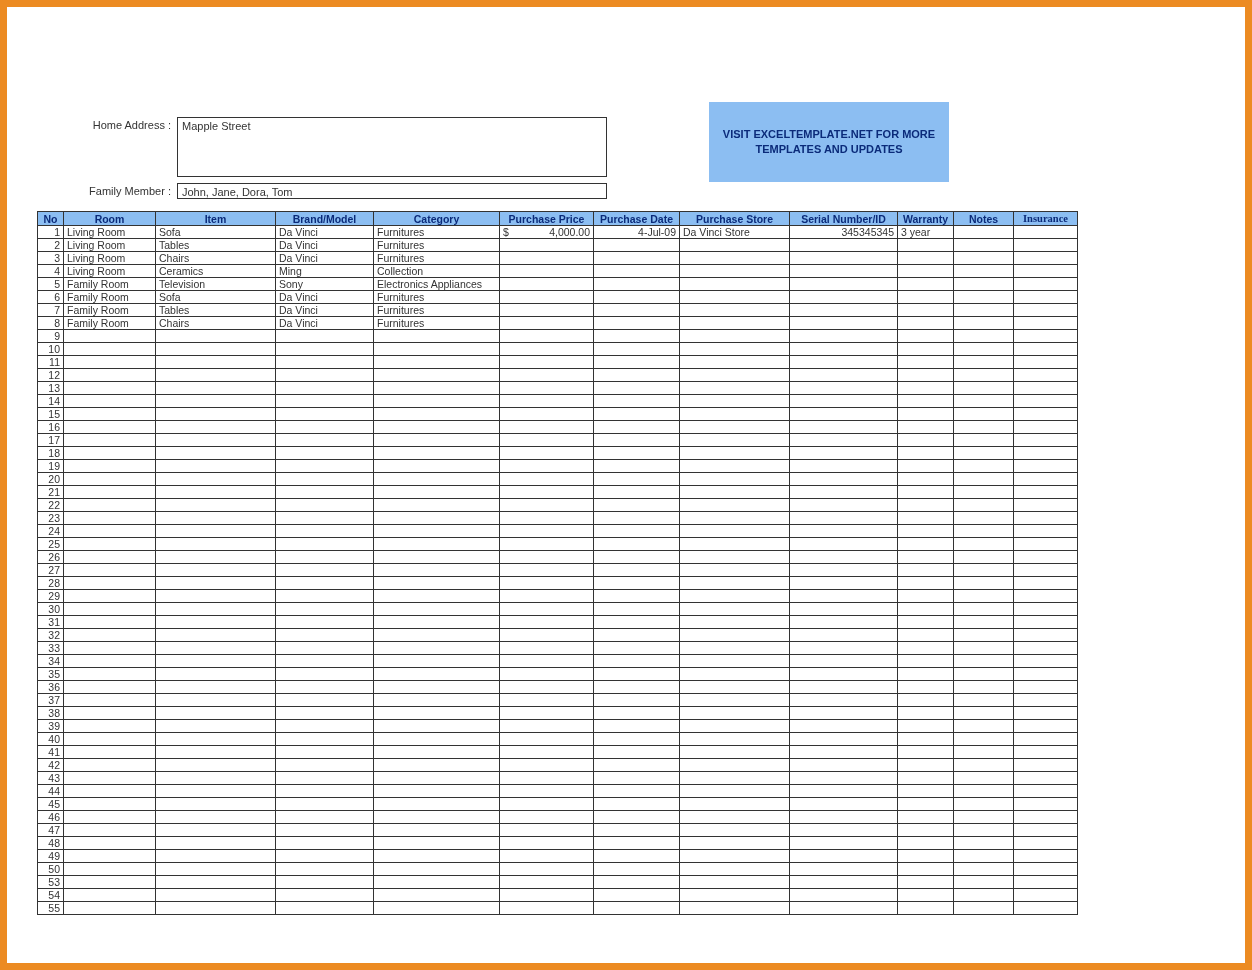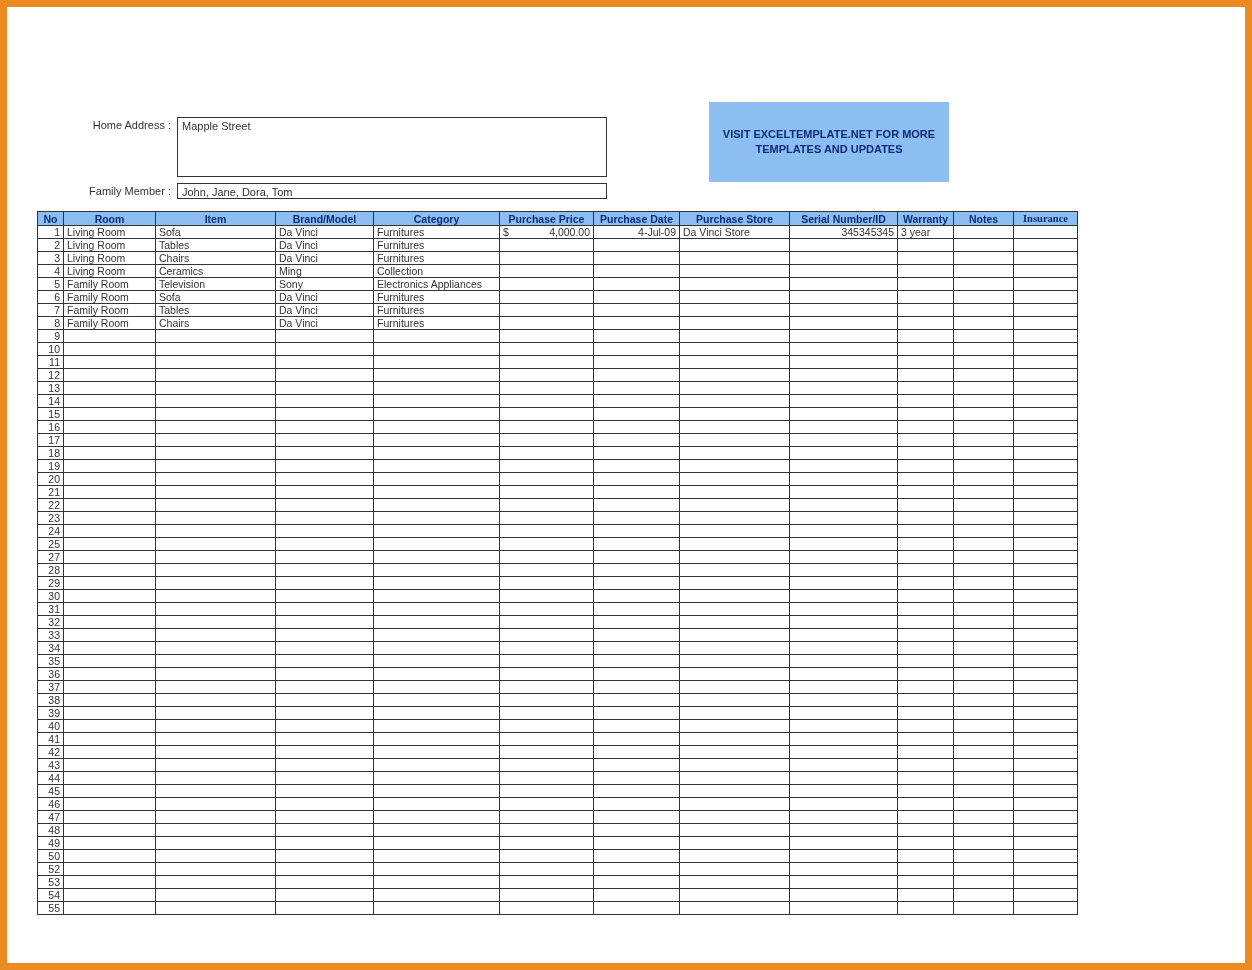--- a/index.html
+++ b/index.html
@@ -488,20 +488,34 @@
           <td class="col-cat"></td>
           <td class="col-price"></td>
           <td class="col-date" style="text-align: right;"></td>
           <td class="col-store"></td>
           <td class="col-serial" style="text-align: right;"></td>
           <td class="col-warr"></td>
           <td class="col-notes"></td>
           <td class="col-ins"></td>
         </tr>
         <tr>
+          <td class="col-no" style="text-align: right;">26</td>
+          <td class="col-room"></td>
+          <td class="col-item"></td>
+          <td class="col-brand"></td>
+          <td class="col-cat"></td>
+          <td class="col-price"></td>
+          <td class="col-date" style="text-align: right;"></td>
+          <td class="col-store"></td>
+          <td class="col-serial" style="text-align: right;"></td>
+          <td class="col-warr"></td>
+          <td class="col-notes"></td>
+          <td class="col-ins"></td>
+        </tr>
+        <tr>
           <td class="col-no" style="text-align: right;">27</td>
           <td class="col-room"></td>
           <td class="col-item"></td>
           <td class="col-brand"></td>
           <td class="col-cat"></td>
           <td class="col-price"></td>
           <td class="col-date" style="text-align: right;"></td>
           <td class="col-store"></td>
           <td class="col-serial" style="text-align: right;"></td>
           <td class="col-warr"></td>
@@ -811,34 +825,20 @@
           <td class="col-price"></td>
           <td class="col-date" style="text-align: right;"></td>
           <td class="col-store"></td>
           <td class="col-serial" style="text-align: right;"></td>
           <td class="col-warr"></td>
           <td class="col-notes"></td>
           <td class="col-ins"></td>
         </tr>
         <tr>
           <td class="col-no" style="text-align: right;">50</td>
-          <td class="col-room"></td>
-          <td class="col-item"></td>
-          <td class="col-brand"></td>
-          <td class="col-cat"></td>
-          <td class="col-price"></td>
-          <td class="col-date" style="text-align: right;"></td>
-          <td class="col-store"></td>
-          <td class="col-serial" style="text-align: right;"></td>
-          <td class="col-warr"></td>
-          <td class="col-notes"></td>
-          <td class="col-ins"></td>
-        </tr>
-        <tr>
-          <td class="col-no" style="text-align: right;">52</td>
           <td class="col-room"></td>
           <td class="col-item"></td>
           <td class="col-brand"></td>
           <td class="col-cat"></td>
           <td class="col-price"></td>
           <td class="col-date" style="text-align: right;"></td>
           <td class="col-store"></td>
           <td class="col-serial" style="text-align: right;"></td>
           <td class="col-warr"></td>
           <td class="col-notes"></td>

